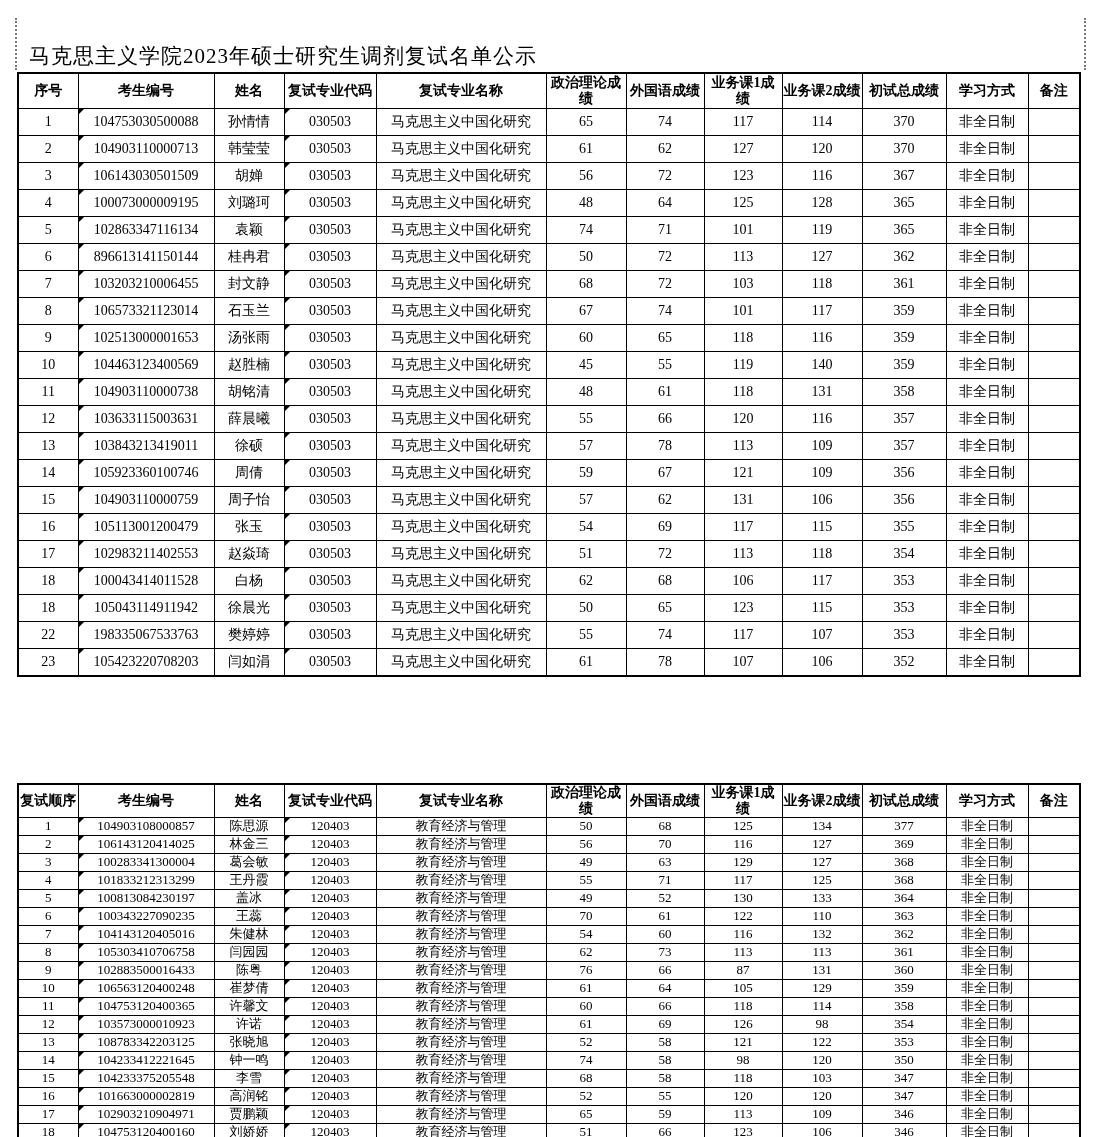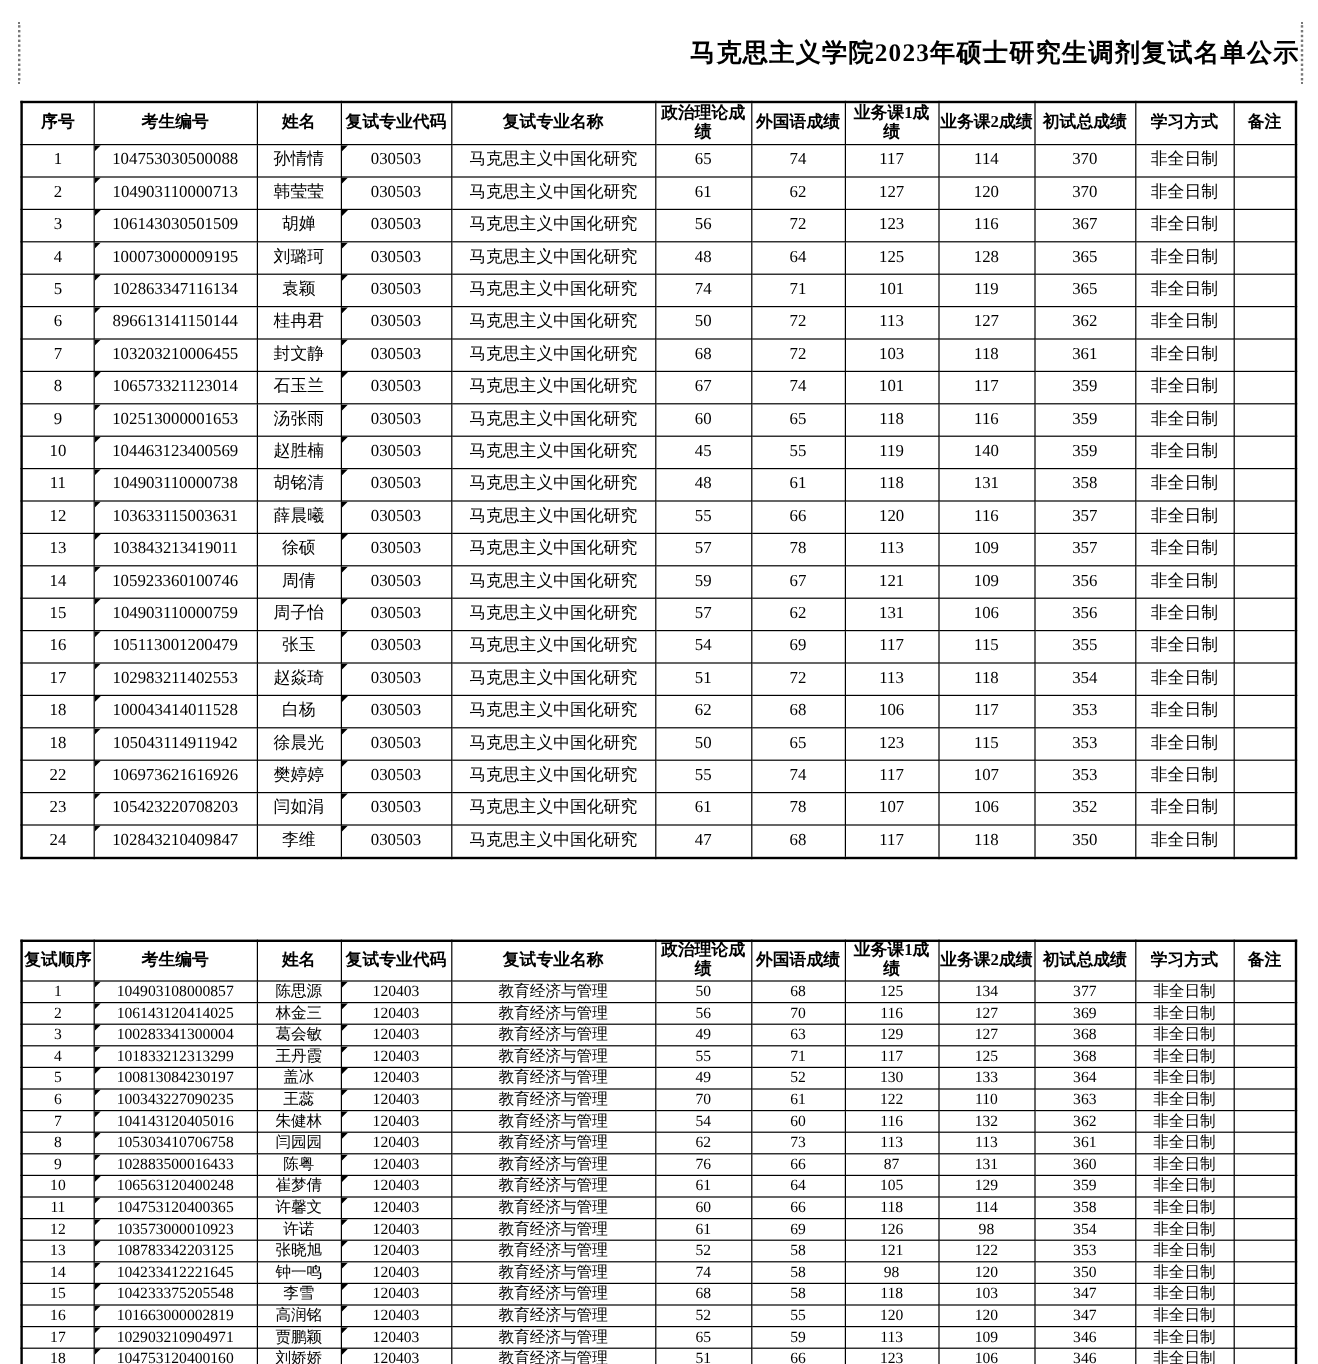--- a/index.html
+++ b/index.html
@@ -4,25 +4,25 @@
 <style>
   html,body{margin:0;padding:0;background:#fff;}
   body{
     width:1098px;height:1137px;position:relative;overflow:hidden;
     font-family:"Liberation Serif","DejaVu Serif",serif;color:#000;
   }
   .page-break{position:absolute;top:18px;height:52px;width:0;border-left:2px dotted #777;}
   .pb-left{left:15px;}
   .pb-right{left:1084px;}
   h1.title{
-    margin:0;position:absolute;top:30px;left:17px;width:1066px;
-    text-align:right;font-size:21px;font-weight:bold;letter-spacing:1px;
+    margin:12px;position:absolute;top:30px;left:17px;width:1066px;
+    text-align:left;font-size:21px;font-weight:normal;letter-spacing:1px;
   }
   table.sheet{
-    position:absolute;left:17px;top:84px;
+    position:absolute;left:17px;top:72px;
     border-collapse:collapse;table-layout:fixed;width:1062px;
     border:2px solid #000;
   }
   .sheet th,.sheet td{
     border:1px solid #000;text-align:center;vertical-align:middle;
     padding:0 1px;overflow:hidden;position:relative;line-height:1.15;
   }
   .sheet th{font-weight:bold;font-size:14px;}
   #tbl1 th{height:34px;}
   #tbl1 td{height:26px;font-size:14px;}
@@ -334,21 +334,21 @@
         <td>50</td>
         <td>65</td>
         <td>123</td>
         <td>115</td>
         <td>353</td>
         <td>非全日制</td>
         <td></td>
       </tr>
       <tr>
         <td>22</td>
-        <td class="mark">106973621616926</td>
+        <td class="mark">198335067533763</td>
         <td>樊婷婷</td>
         <td class="mark">030503</td>
         <td>马克思主义中国化研究</td>
         <td>55</td>
         <td>74</td>
         <td>117</td>
         <td>107</td>
         <td>353</td>
         <td>非全日制</td>
         <td></td>
@@ -357,34 +357,20 @@
         <td>23</td>
         <td class="mark">105423220708203</td>
         <td>闫如涓</td>
         <td class="mark">030503</td>
         <td>马克思主义中国化研究</td>
         <td>61</td>
         <td>78</td>
         <td>107</td>
         <td>106</td>
         <td>352</td>
-        <td>非全日制</td>
-        <td></td>
-      </tr>
-      <tr>
-        <td>24</td>
-        <td class="mark">102843210409847</td>
-        <td>李维</td>
-        <td class="mark">030503</td>
-        <td>马克思主义中国化研究</td>
-        <td>47</td>
-        <td>68</td>
-        <td>117</td>
-        <td>118</td>
-        <td>350</td>
         <td>非全日制</td>
         <td></td>
       </tr>
     </tbody>
   </table>
 <table class="sheet" id="tbl2" style="top: 783px;">
     <colgroup>
       <col style="width: 60px;">
       <col style="width: 136px;">
       <col style="width: 70px;">

